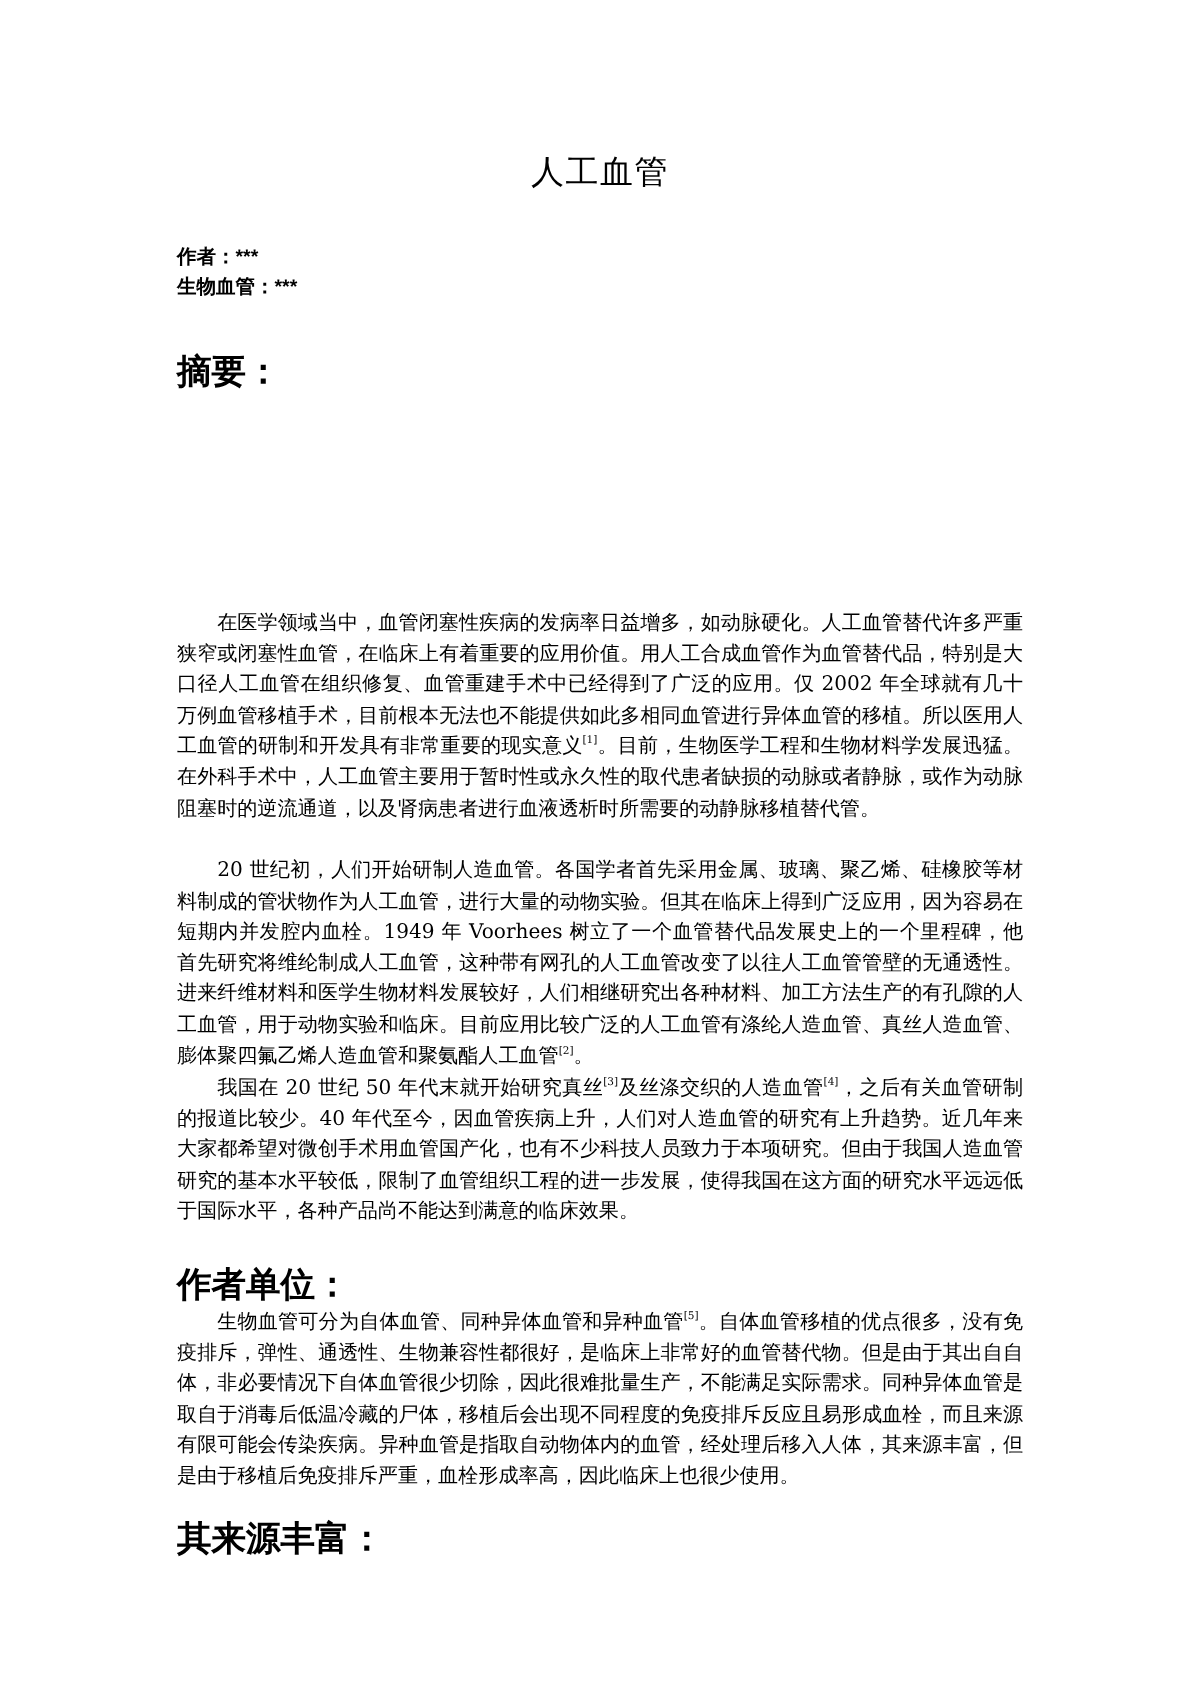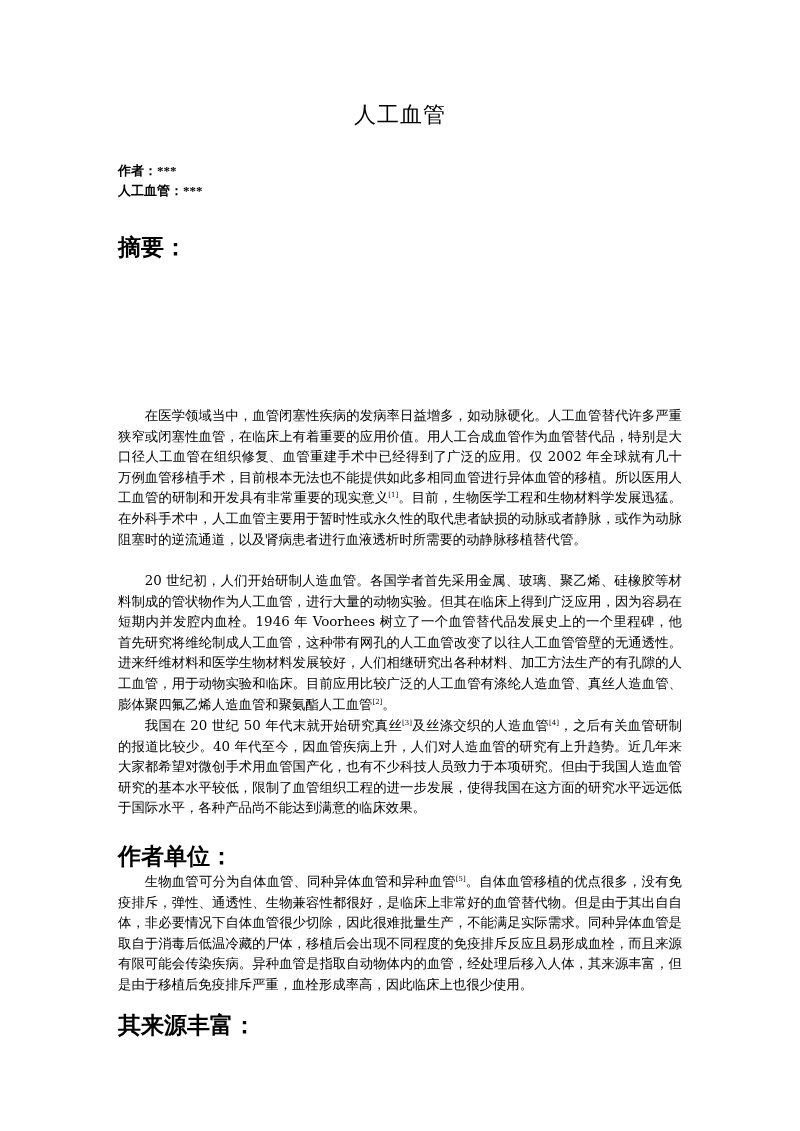--- a/index.html
+++ b/index.html
@@ -31,21 +31,21 @@
       text-align: center;
       font-size: 22px;
       font-family: "DejaVu Sans", "Liberation Sans", sans-serif;
       letter-spacing: 1px;
     }
     .meta {
       position: absolute;
       left: 118px;
       font-size: 13px;
       font-weight: bold;
-      font-family: Liberation Serif, serif;
+      font-family: Liberation Sans, sans-serif;
     }
     .meta.author { top: 162px; }
     .meta.affil { top: 182px; }
     .section-h {
       position: absolute;
       left: 118px;
       font-size: 23px;
       font-weight: bold;
       font-family: "DejaVu Sans", "Liberation Sans", sans-serif;
     }
@@ -81,28 +81,28 @@
     }
   </style>
 </head>
 <body>
 
 <div class="page">
 
   <div class="title">人工血管</div>
 
   <div class="meta author">作者：***</div>
-  <div class="meta affil">人工血管：***</div>
+  <div class="meta affil">生物血管：***</div>
 
   <div class="section-h" style="top:232px;">摘要：</div>
 
 
   <p class="body-text" style="top:406px;"><span>在医学领域当中，血管闭塞性疾病的发病率日益增多，如动脉硬化。人工血管替代许多严重狭窄或闭塞性血管，在临床上有着重要的应用价值。用人工合成血管作为血管替代品，特别是大口径人工血管在组织修复、血管重建手术中已经得到了广泛的应用。仅 2002 年全球就有几十万例血管移植手术，目前根本无法也不能提供如此多相同血管进行异体血管的移植。所以医用人工血管的研制和开发具有非常重要的现实意义</span><sup class="ref">[1]</sup><span>。目前，生物医学工程和生物材料学发展迅猛。在外科手术中，人工血管主要用于暂时性或永久性的取代患者缺损的动脉或者静脉，或作为动脉阻塞时的逆流通道，以及肾病患者进行血液透析时所需要的动静脉移植替代管。</span></p>
 
-  <p class="body-text" style="top:571px;"><span>20 世纪初，人们开始研制人造血管。各国学者首先采用金属、玻璃、聚乙烯、硅橡胶等材料制成的管状物作为人工血管，进行大量的动物实验。但其在临床上得到广泛应用，因为容易在短期内并发腔内血栓。1946 年 Voorhees 树立了一个血管替代品发展史上的一个里程碑，他首先研究将维纶制成人工血管，这种带有网孔的人工血管改变了以往人工血管管壁的无通透性。进来纤维材料和医学生物材料发展较好，人们相继研究出各种材料、加工方法生产的有孔隙的人工血管，用于动物实验和临床。目前应用比较广泛的人工血管有涤纶人造血管、真丝人造血管、膨体聚四氟乙烯人造血管和聚氨酯人工血管</span><sup class="ref">[2]</sup><span>。</span></p>
+  <p class="body-text" style="top:571px;"><span>20 世纪初，人们开始研制人造血管。各国学者首先采用金属、玻璃、聚乙烯、硅橡胶等材料制成的管状物作为人工血管，进行大量的动物实验。但其在临床上得到广泛应用，因为容易在短期内并发腔内血栓。1949 年 Voorhees 树立了一个血管替代品发展史上的一个里程碑，他首先研究将维纶制成人工血管，这种带有网孔的人工血管改变了以往人工血管管壁的无通透性。进来纤维材料和医学生物材料发展较好，人们相继研究出各种材料、加工方法生产的有孔隙的人工血管，用于动物实验和临床。目前应用比较广泛的人工血管有涤纶人造血管、真丝人造血管、膨体聚四氟乙烯人造血管和聚氨酯人工血管</span><sup class="ref">[2]</sup><span>。</span></p>
 
   <p class="body-text" style="top:716px;"><span>我国在 20 世纪 50 年代末就开始研究真丝</span><sup class="ref">[3]</sup><span>及丝涤交织的人造血管</span><sup class="ref">[4]</sup><span>，之后有关血管研制的报道比较少。40 年代至今，因血管疾病上升，人们对人造血管的研究有上升趋势。近几年来大家都希望对微创手术用血管国产化，也有不少科技人员致力于本项研究。但由于我国人造血管研究的基本水平较低，限制了血管组织工程的进一步发展，使得我国在这方面的研究水平远远低于国际水平，各种产品尚不能达到满意的临床效果。</span></p>
 
   <div class="section-h" style="top:841px;">作者单位：</div>
   <p class="body-text" style="top:872px;"><span>生物血管可分为自体血管、同种异体血管和异种血管</span><sup class="ref">[5]</sup><span>。自体血管移植的优点很多，没有免疫排斥，弹性、通透性、生物兼容性都很好，是临床上非常好的血管替代物。但是由于其出自自体，非必要情况下自体血管很少切除，因此很难批量生产，不能满足实际需求。同种异体血管是取自于消毒后低温冷藏的尸体，移植后会出现不同程度的免疫排斥反应且易形成血栓，而且来源有限可能会传染疾病。异种血管是指取自动物体内的血管，经处理后移入人体，其来源丰富，但是由于移植后免疫排斥严重，血栓形成率高，因此临床上也很少使用。</span></p>
 
   <div class="section-h" style="top:1010px;">其来源丰富：</div>
 
 </div>
 

